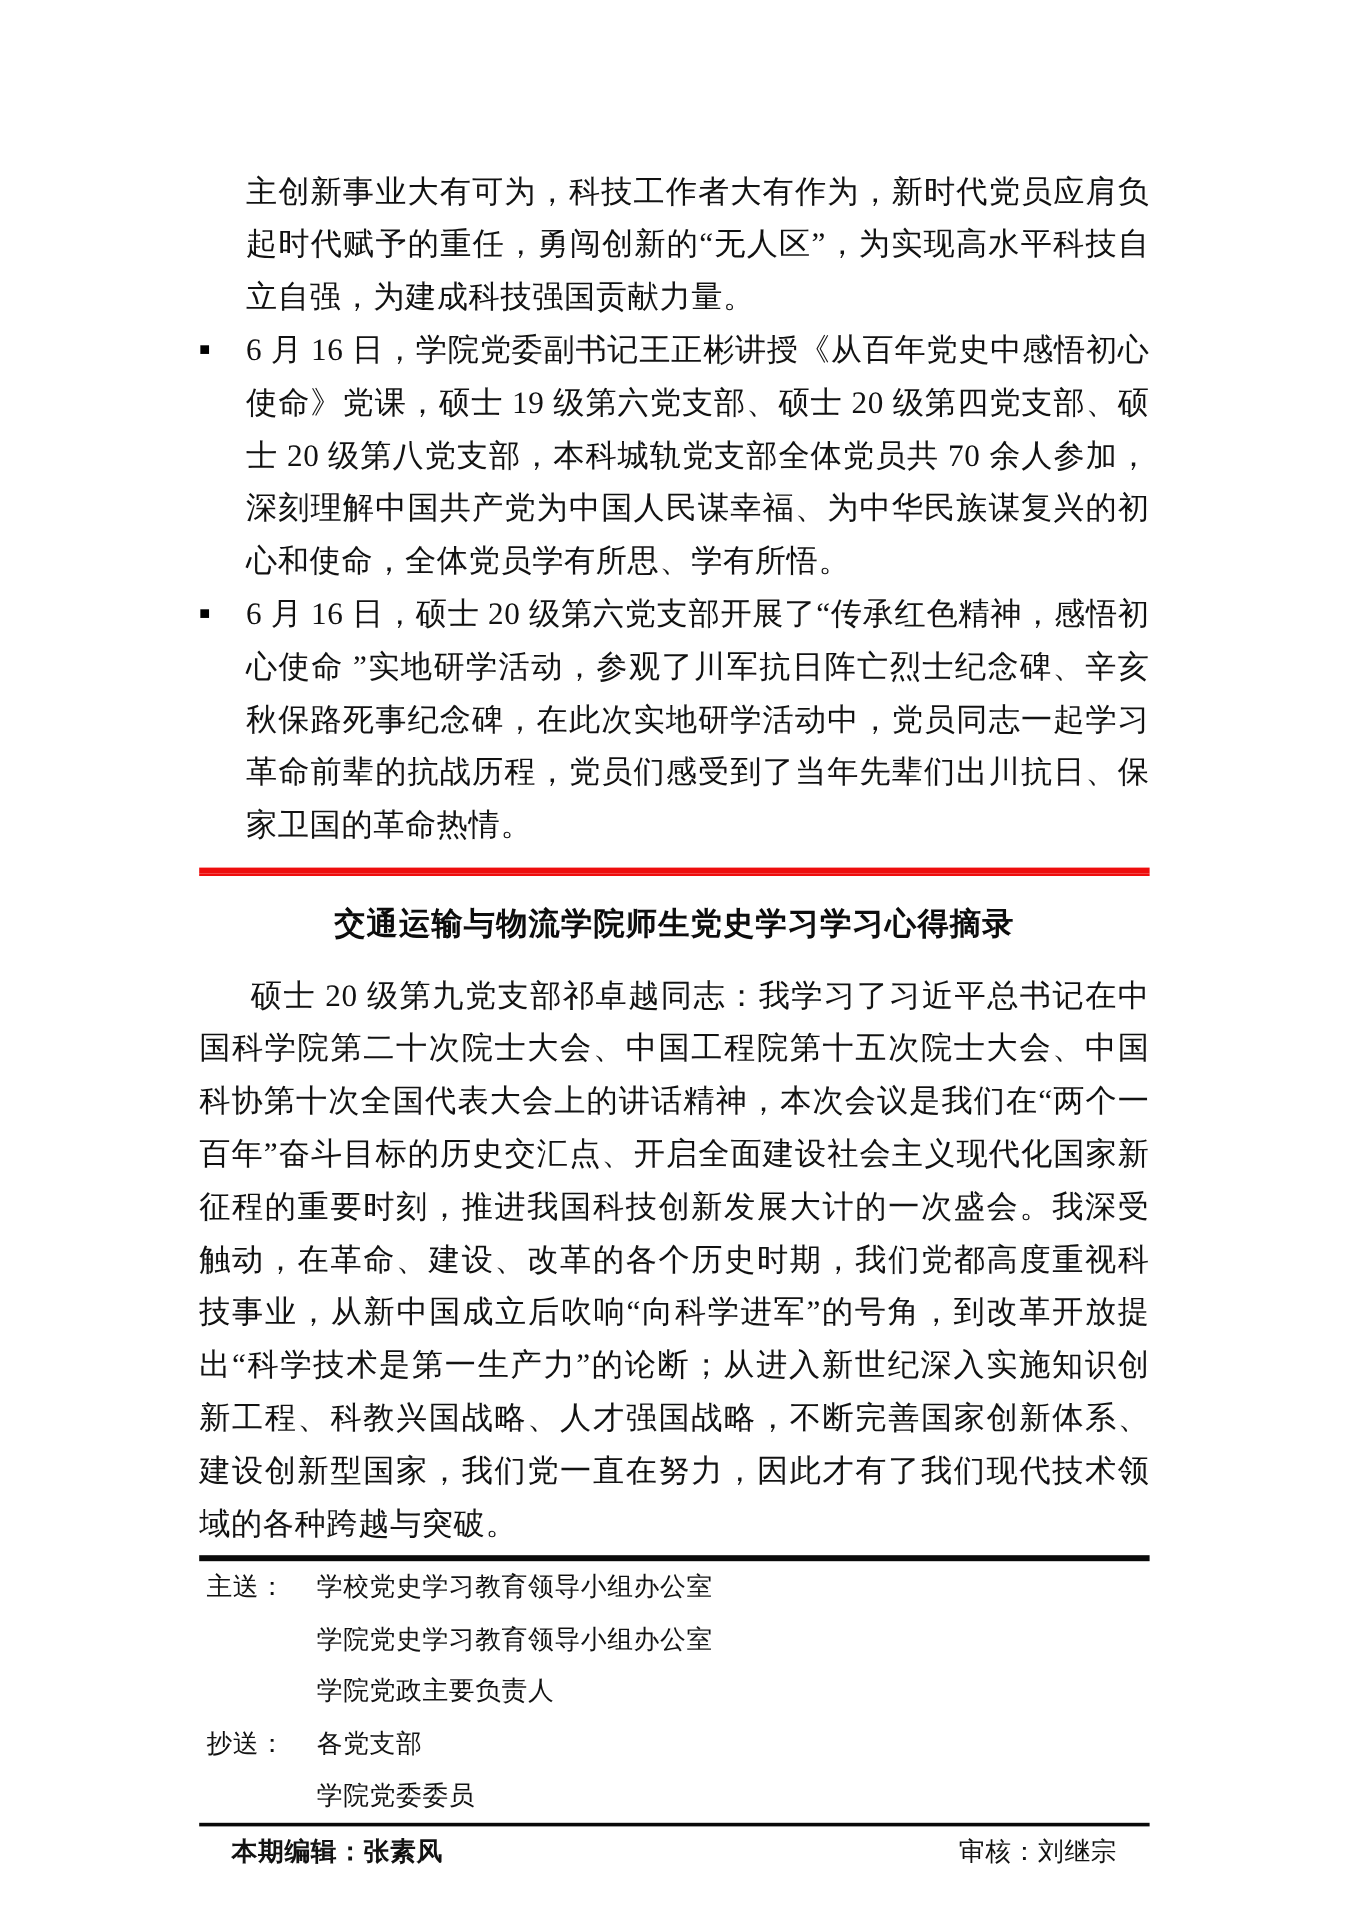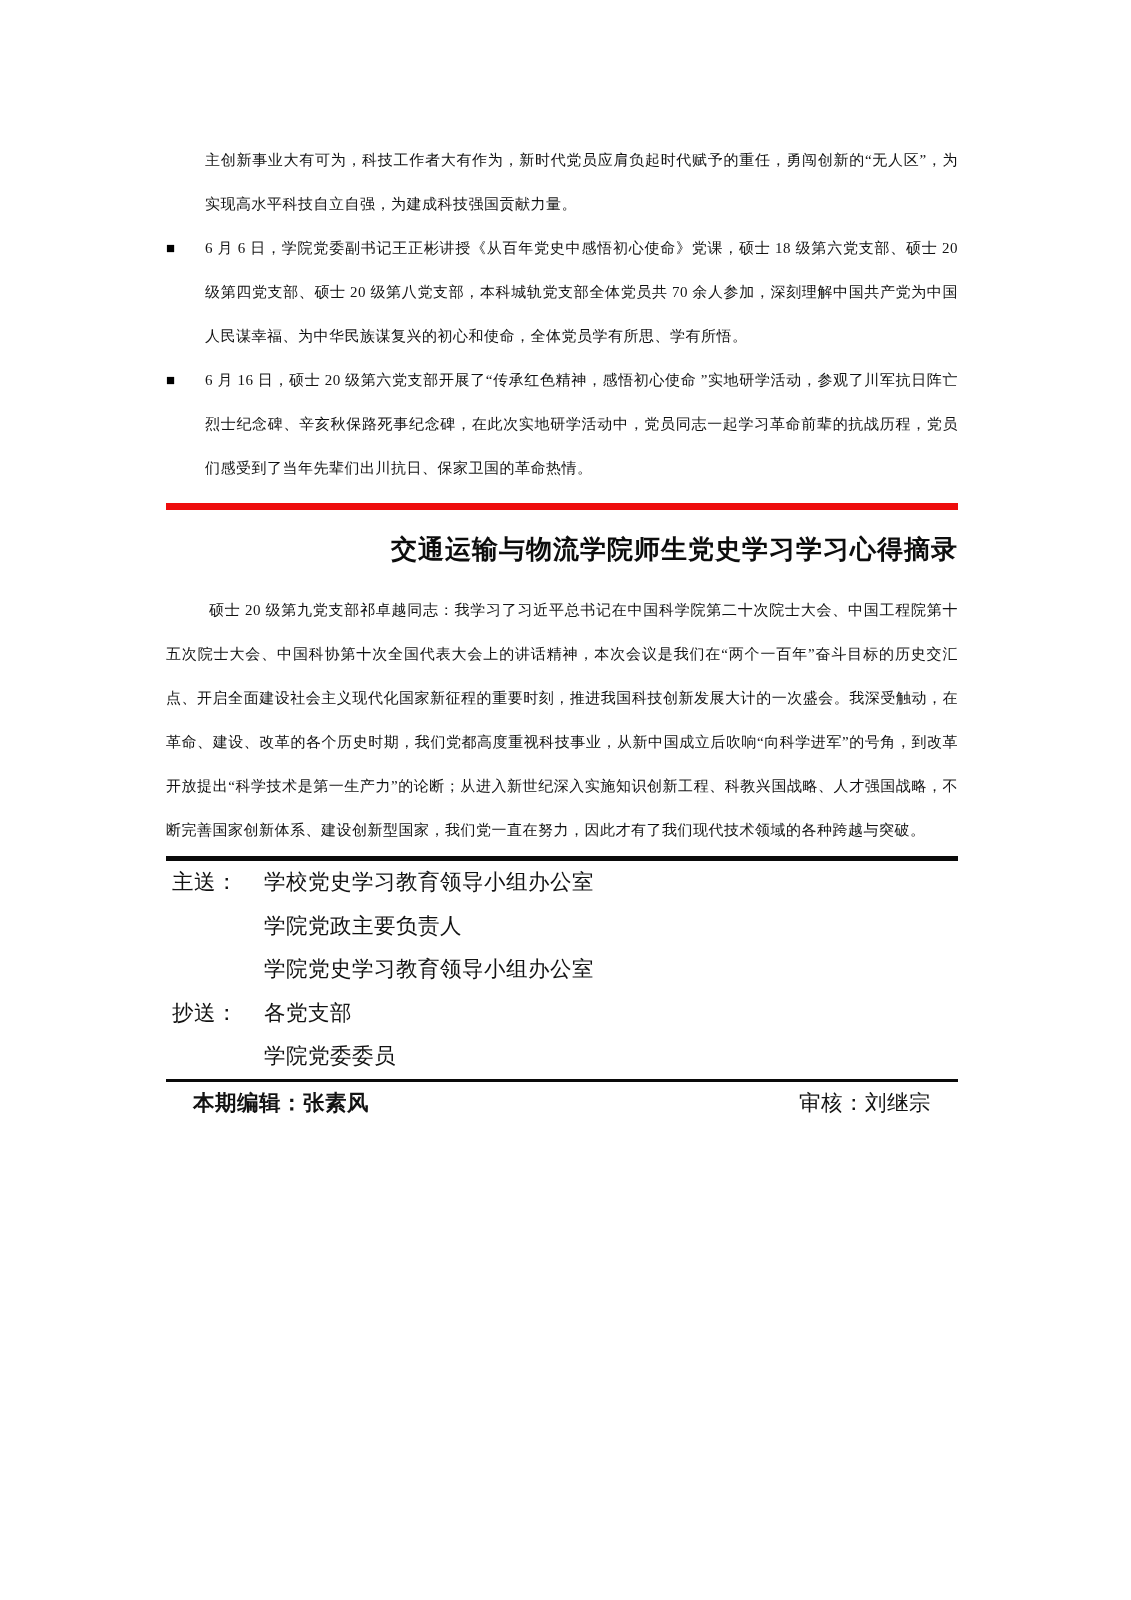--- a/index.html
+++ b/index.html
@@ -14,21 +14,21 @@
     width:1131px; height:1600px;
     background:#ffffff;
     overflow:hidden;
   }
   .content {
     position:absolute;
     left:166px; top:138px;
     width:792px;
   }
   .body-text {
-    font-size:15px;
+    font-size:26px;
     line-height:44px;
     text-align:justify;
     text-justify:inter-ideograph;
     letter-spacing:0.5px;
   }
   .cont-para {
     margin-left:39px;
     width:753px;
   }
   .bullet-item { display:flex; }
@@ -42,21 +42,21 @@
   .bullet-text { flex:1; }
   .red-rule {
     margin-top:13px;
     height:2px;
     background:#ffffff;
     border-top:5px solid #ee0d0d;
     border-bottom:2px solid #ee0d0d;
   }
   .section-title {
     margin-top:16px;
-    text-align:right;
+    text-align:center;
     font-size:26px;
     font-weight:bold;
     line-height:46px;
     font-family:"Liberation Sans","DejaVu Sans",sans-serif;
     color:#0d0d0d;
     letter-spacing:1px;
   }
   .main-para {
     margin-top:16px;
     text-indent:43px;
@@ -93,21 +93,21 @@
 </head>
 <body>
 
 <div class="page">
   <div class="content">
 
     <p class="body-text cont-para">主创新事业大有可为，科技工作者大有作为，新时代党员应肩负起时代赋予的重任，勇闯创新的“无人区”，为实现高水平科技自立自强，为建成科技强国贡献力量。</p>
 
     <div class="bullet-item">
       <span class="bullet-marker">■</span>
-      <p class="body-text bullet-text">6 月 6 日，学院党委副书记王正彬讲授《从百年党史中感悟初心使命》党课，硕士 18 级第六党支部、硕士 20 级第四党支部、硕士 20 级第八党支部，本科城轨党支部全体党员共 70 余人参加，深刻理解中国共产党为中国人民谋幸福、为中华民族谋复兴的初心和使命，全体党员学有所思、学有所悟。</p>
+      <p class="body-text bullet-text">6 月 16 日，学院党委副书记王正彬讲授《从百年党史中感悟初心使命》党课，硕士 19 级第六党支部、硕士 20 级第四党支部、硕士 20 级第八党支部，本科城轨党支部全体党员共 70 余人参加，深刻理解中国共产党为中国人民谋幸福、为中华民族谋复兴的初心和使命，全体党员学有所思、学有所悟。</p>
     </div>
 
     <div class="bullet-item">
       <span class="bullet-marker">■</span>
       <p class="body-text bullet-text">6 月 16 日，硕士 20 级第六党支部开展了“传承红色精神，感悟初心使命 ”实地研学活动，参观了川军抗日阵亡烈士纪念碑、辛亥秋保路死事纪念碑，在此次实地研学活动中，党员同志一起学习革命前辈的抗战历程，党员们感受到了当年先辈们出川抗日、保家卫国的革命热情。</p>
     </div>
 
     <div class="red-rule"></div>
 
     <h1 class="section-title">交通运输与物流学院师生党史学习学习心得摘录</h1>
@@ -116,25 +116,25 @@
 
     <div class="rule-thick"></div>
 
     <div class="dist-list">
       <div class="dist-row">
         <span class="dist-label">主送：</span>
         <span class="dist-item">学校党史学习教育领导小组办公室</span>
       </div>
       <div class="dist-row">
         <span class="dist-label"></span>
-        <span class="dist-item">学院党政主要负责人</span>
+        <span class="dist-item">学院党史学习教育领导小组办公室</span>
       </div>
       <div class="dist-row">
         <span class="dist-label"></span>
-        <span class="dist-item">学院党史学习教育领导小组办公室</span>
+        <span class="dist-item">学院党政主要负责人</span>
       </div>
       <div class="dist-row">
         <span class="dist-label">抄送：</span>
         <span class="dist-item">各党支部</span>
       </div>
       <div class="dist-row">
         <span class="dist-label"></span>
         <span class="dist-item">学院党委委员</span>
       </div>
     </div>

